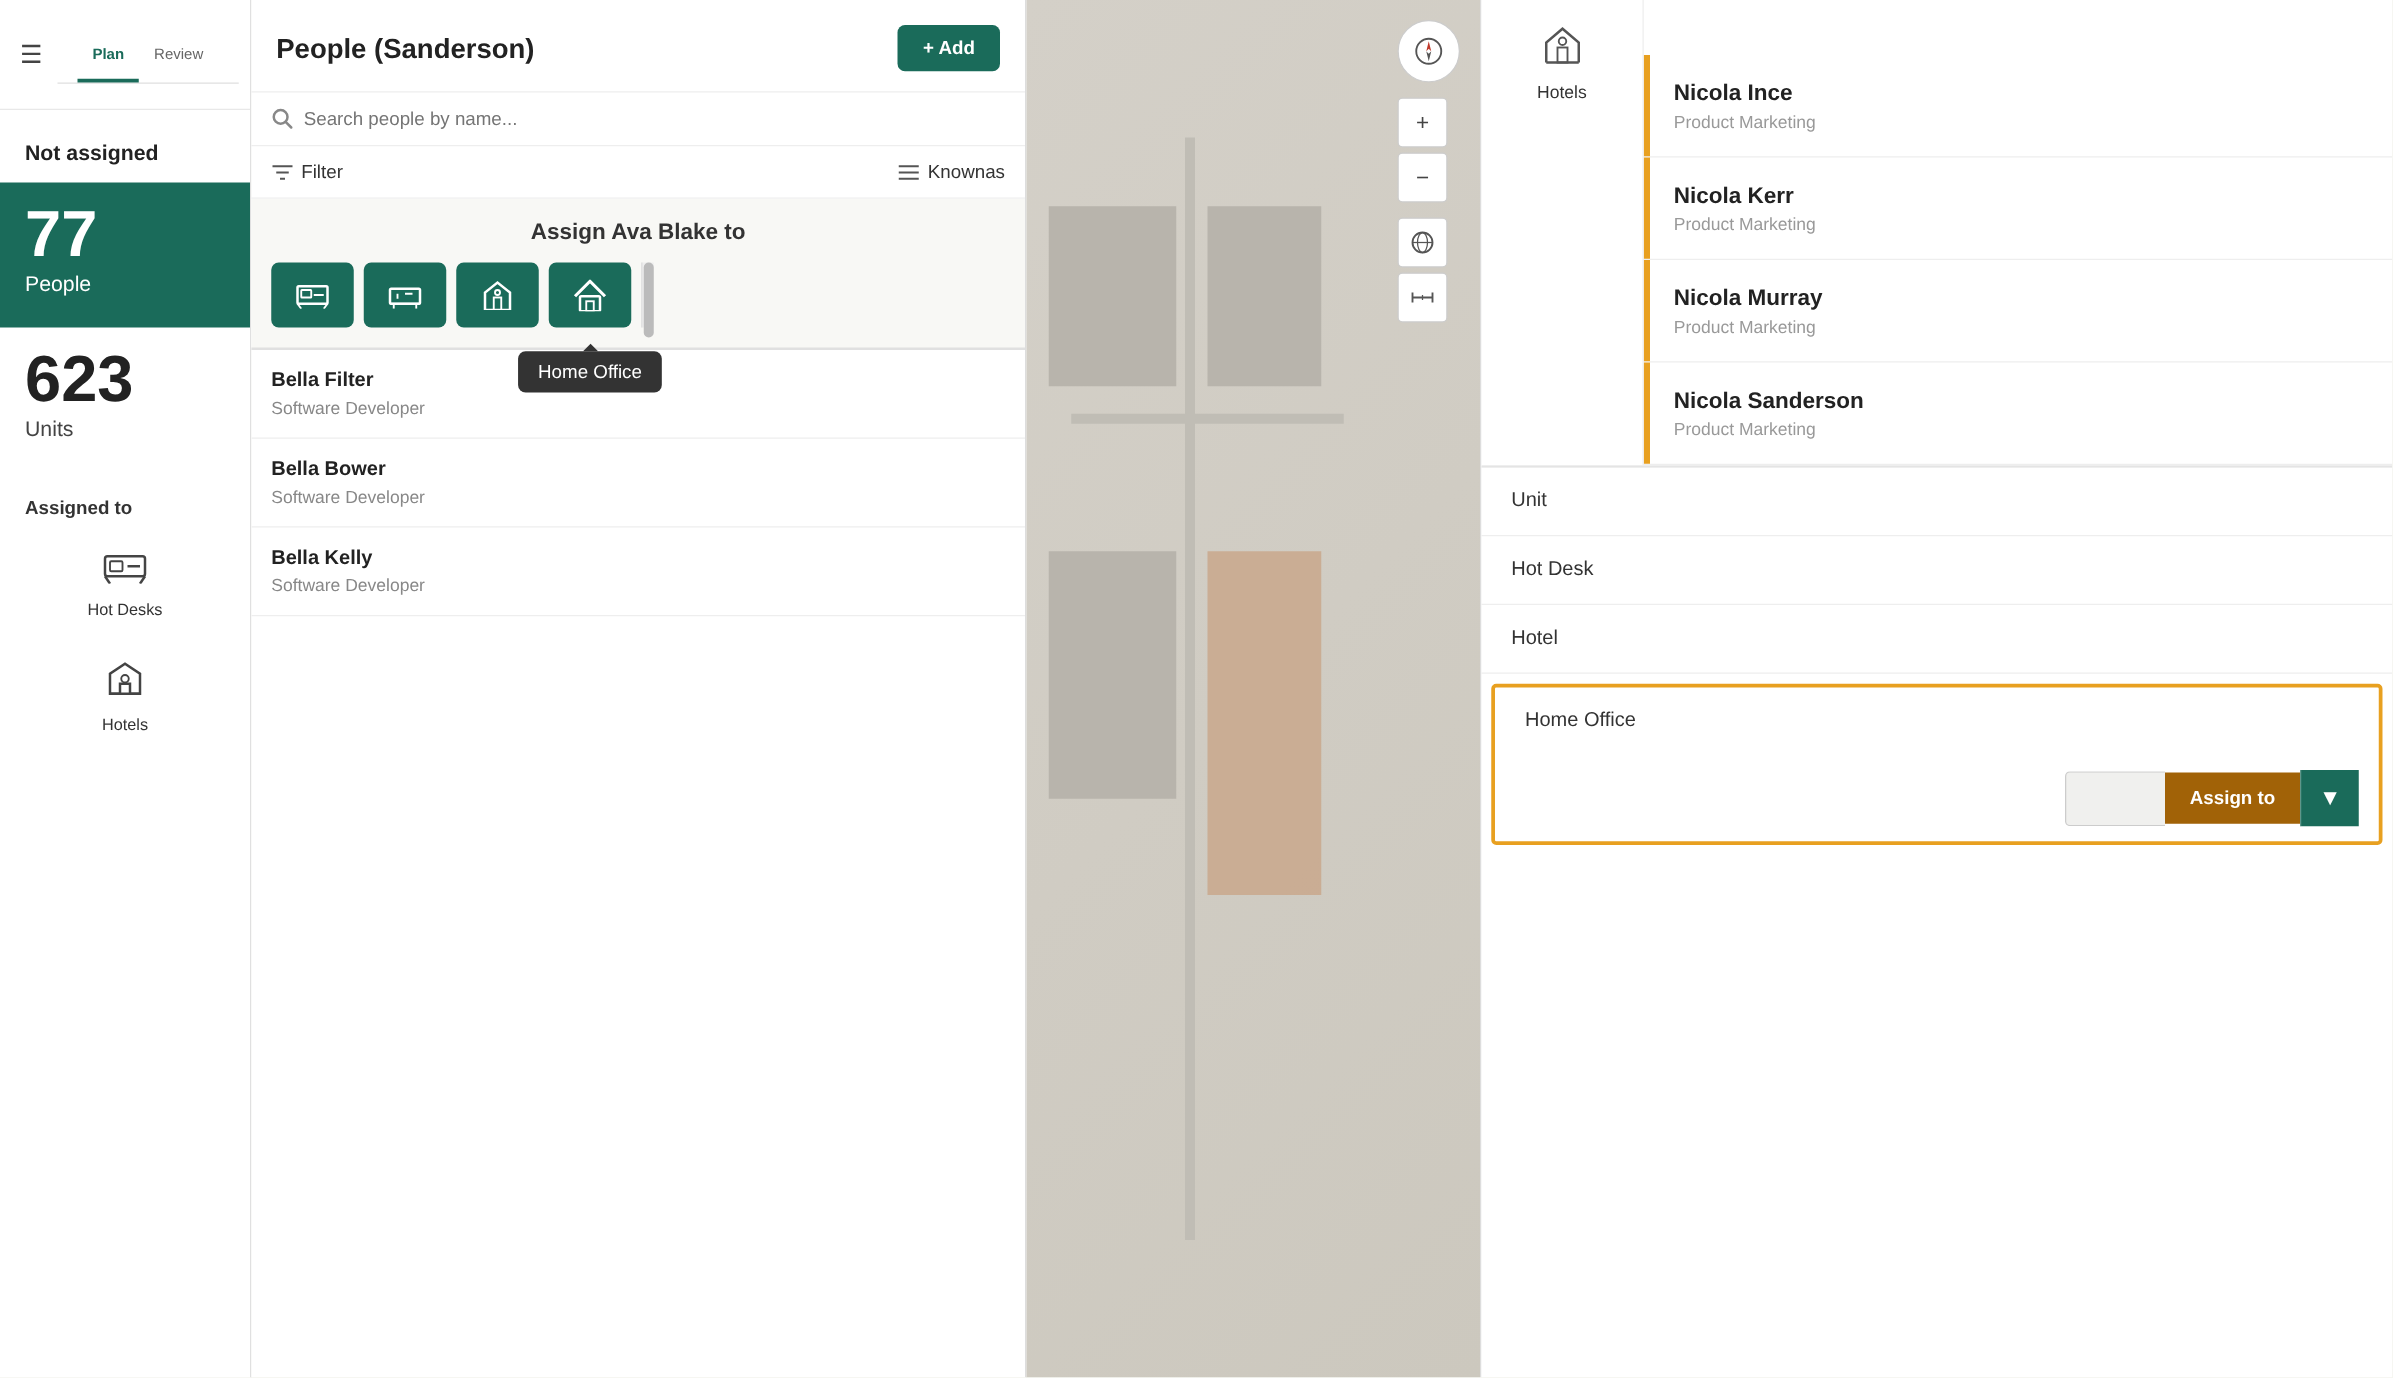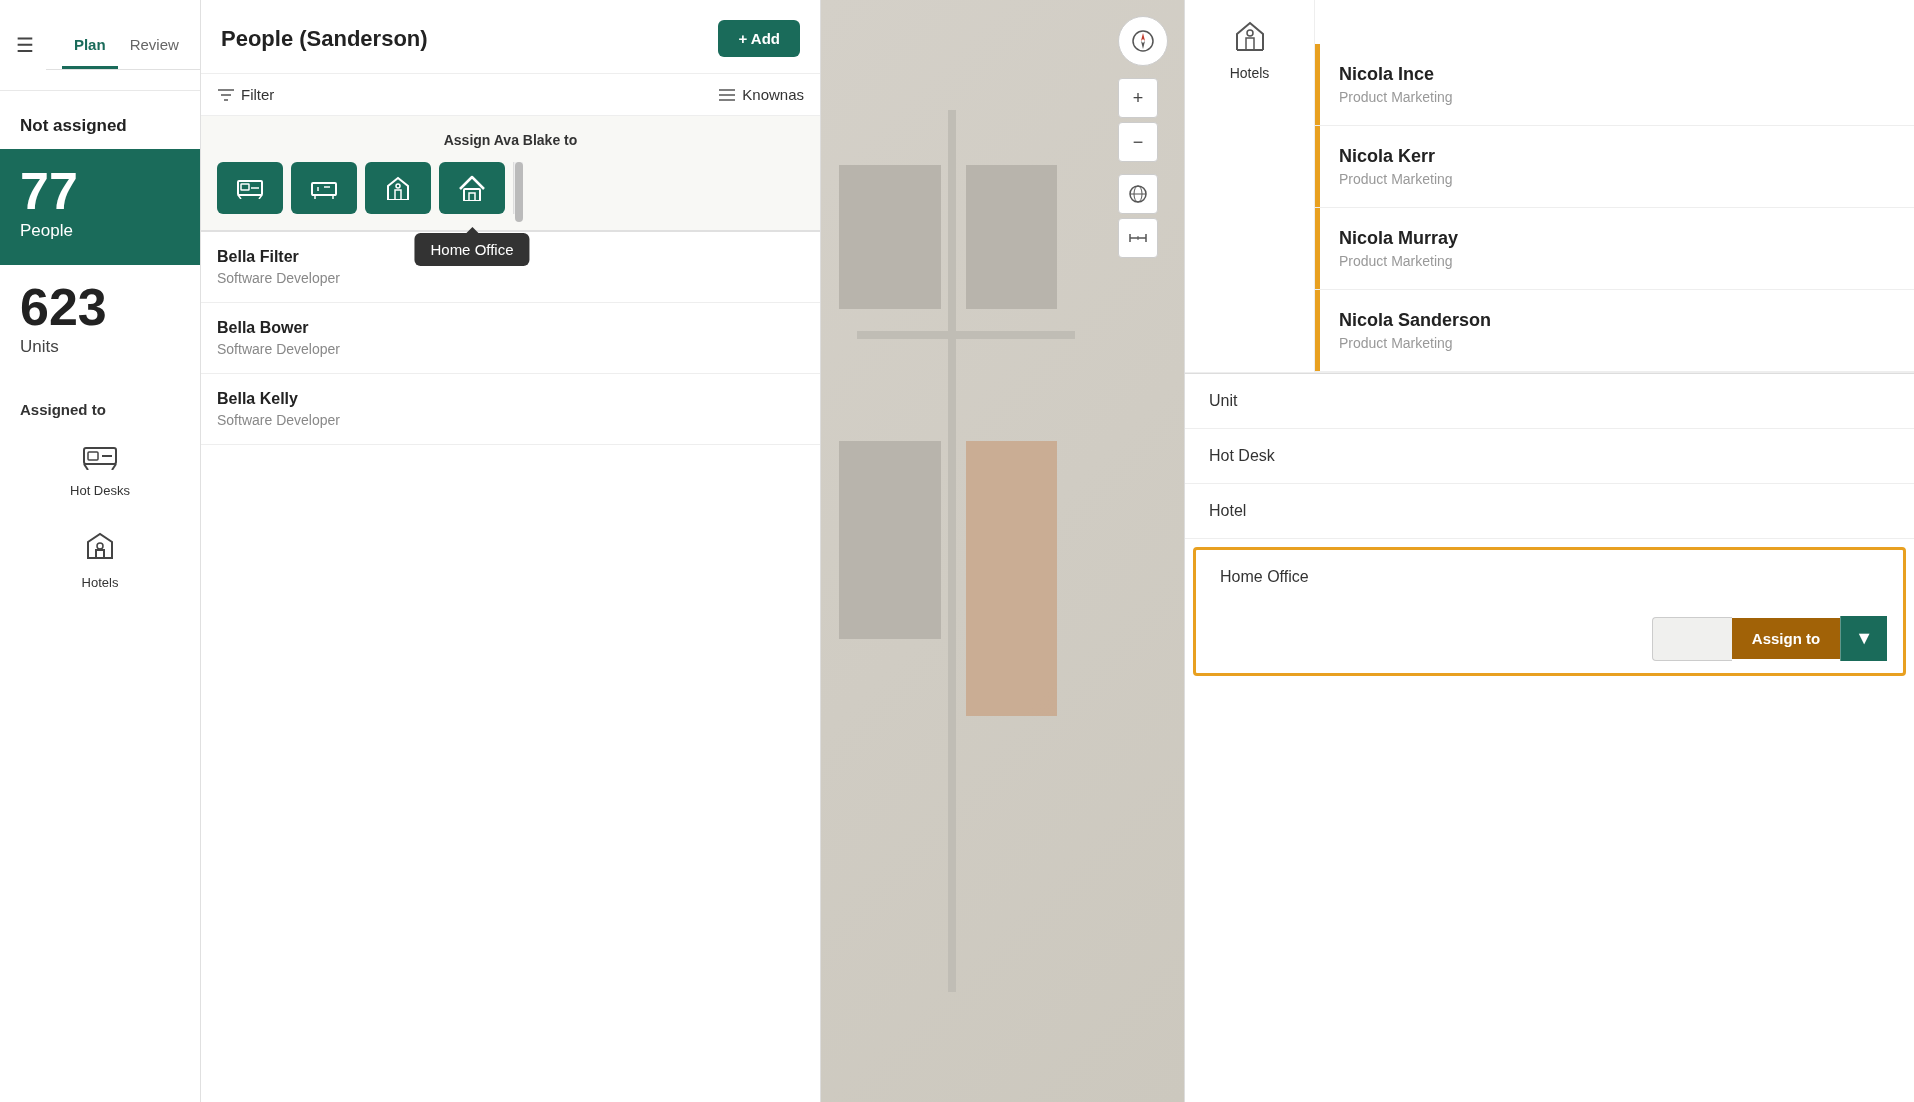--- a/index.html
+++ b/index.html
@@ -38,21 +38,21 @@
 
     .nav-tabs {
       display: flex;
       gap: 0;
       padding: 0 16px;
       border-bottom: 1px solid #e0e0e0;
     }
 
     .nav-tab {
       padding: 16px 12px;
-      font-size: 15px;
+      font-size: 12px;
       color: #666;
       cursor: pointer;
       position: relative;
     }
 
     .nav-tab.active {
       color: #1a6b5a;
       font-weight: 600;
     }
 
@@ -217,21 +217,21 @@
       border: none;
     }
 
     .assign-banner {
       background: #f8f8f5;
       border-bottom: 2px solid #e0e0e0;
       padding: 16px;
     }
 
     .assign-title {
-      font-size: 14px;
+      font-size: 18px;
       font-weight: 600;
       color: #333;
       text-align: center;
       margin-bottom: 14px;
     }
 
     .assign-icons-row {
       display: flex;
       gap: 8px;
       justify-content: flex-start;
@@ -567,20 +567,27 @@
 </div>
 
 <div class="main-content">
 
   <div class="panel">
     <div class="panel-header">
       <span class="panel-title">People (Sanderson)</span>
       <button class="add-button">+ Add</button>
     </div>
 
+    <div class="search-bar">
+      <svg width="18" height="18" viewBox="0 0 18 18" fill="none">
+        <circle cx="7.5" cy="7.5" r="5.5" stroke="#888" stroke-width="2"></circle>
+        <line x1="11.5" y1="11.5" x2="16" y2="16" stroke="#888" stroke-width="2" stroke-linecap="round"></line>
+      </svg>
+      <input class="search-input" type="text" placeholder="Search people by name..." style="">
+    </div>
 
     <div class="filter-row">
       <button class="filter-btn">
         <svg width="18" height="14" viewBox="0 0 18 14" fill="none">
           <line x1="1" y1="2" x2="17" y2="2" stroke="#555" stroke-width="1.5"></line>
           <line x1="4" y1="7" x2="14" y2="7" stroke="#555" stroke-width="1.5"></line>
           <line x1="7" y1="12" x2="11" y2="12" stroke="#555" stroke-width="1.5"></line>
         </svg>
         <span>Filter</span>
       </button>

